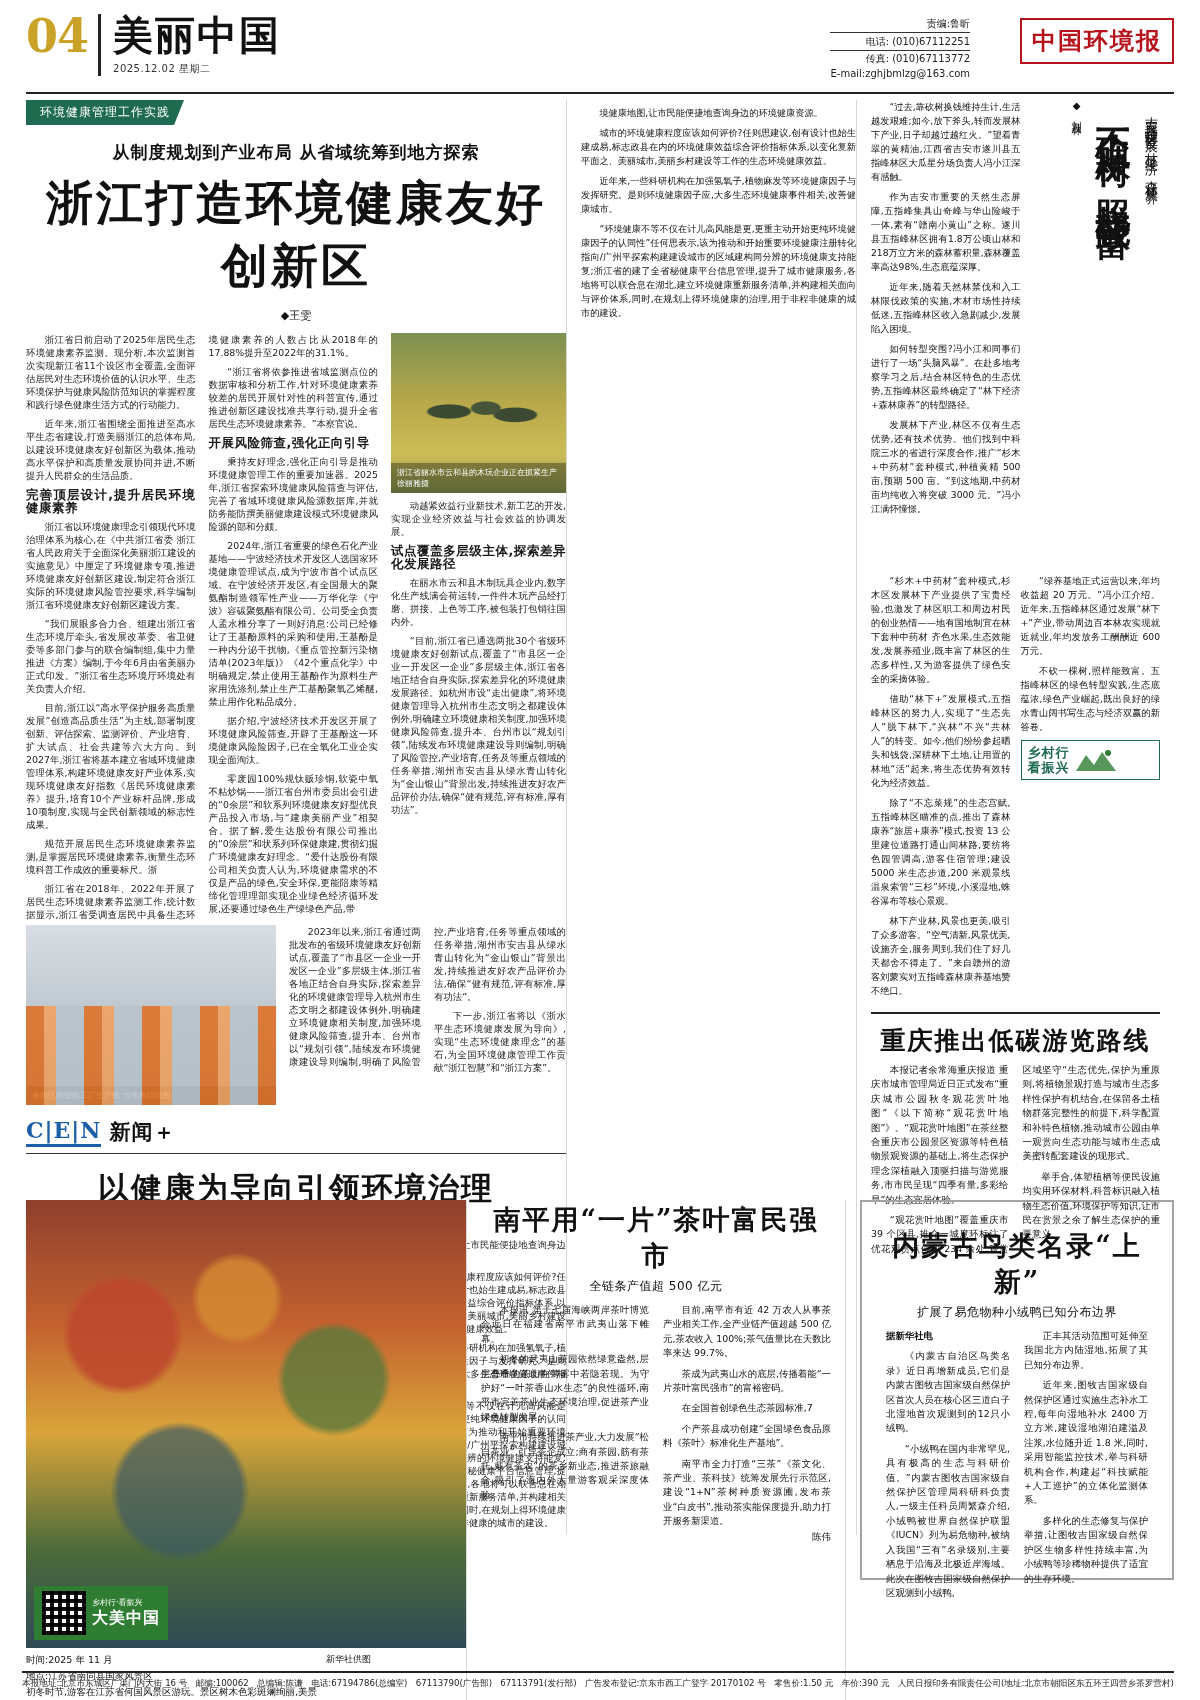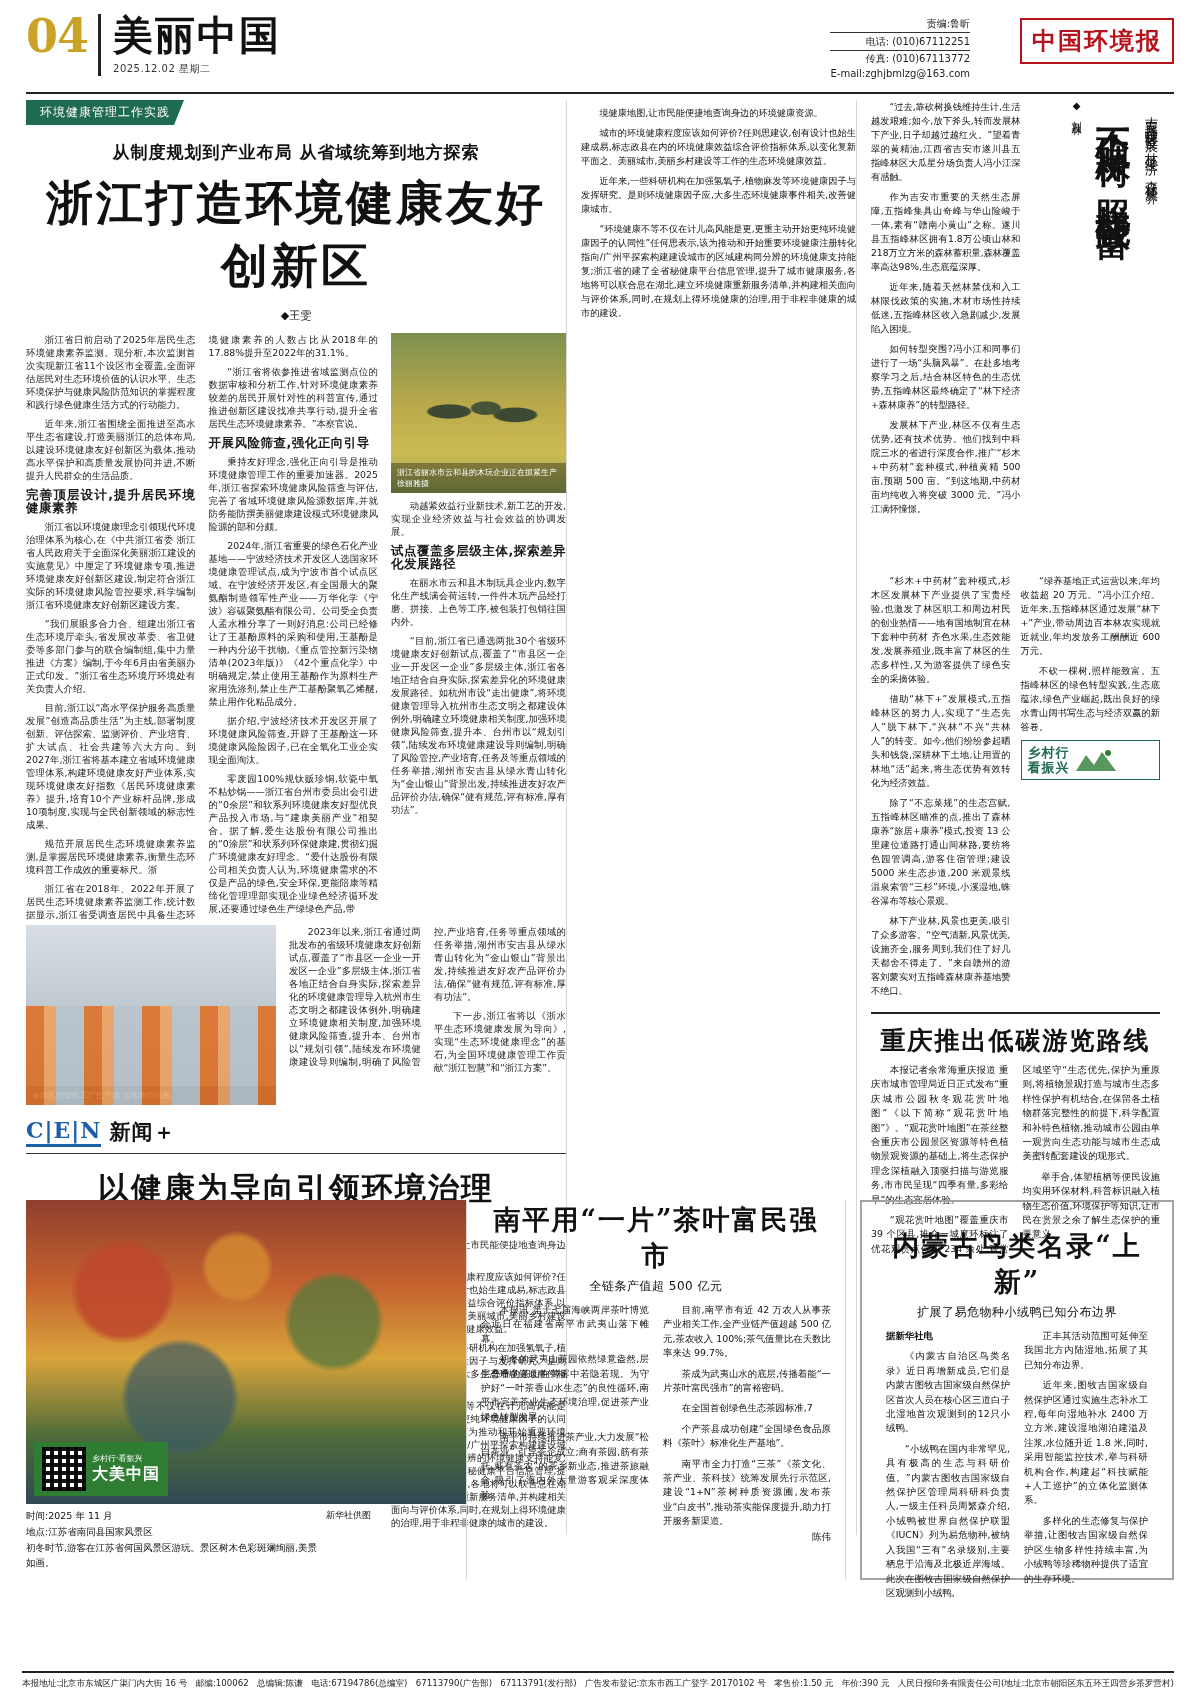--- a/index.html
+++ b/index.html
@@ -284,21 +284,21 @@
           <p>举手合,体塑植栖等便民设施均实用环保材料,科普标识融入植物生态价值,环境保护等知识,让市民在赏景之余了解生态保护的重要意义。</p>
         </div>
       </div>
 
     </div>
   </div>
 
   <div style="position:absolute; left:26px; top:1200px; width:1148px; display:flex; gap:0;">
 
     <div style="width:440px; position:relative;">
-      <div class="photo ph-autumn" style="height:304px;">
+      <div class="photo ph-autumn" style="height:448px;">
         <div class="green-label">
           <div class="qr"></div>
           <div>
             <div class="gl-t1">乡村行·看振兴</div>
             <div class="gl-t2">大美中国</div>
           </div>
         </div>
       </div>
       <div style="display:flex; align-items:flex-start; margin-top:4px; font-size:9px; line-height:14px;">
         <div class="info-block">

